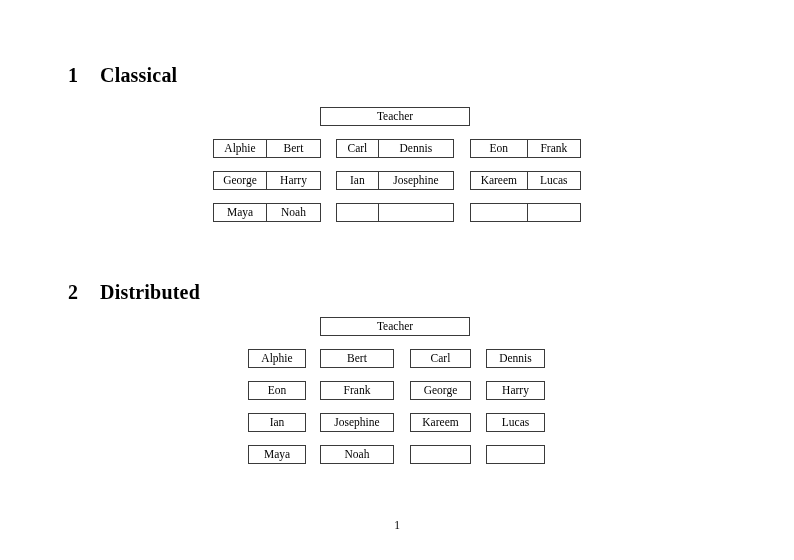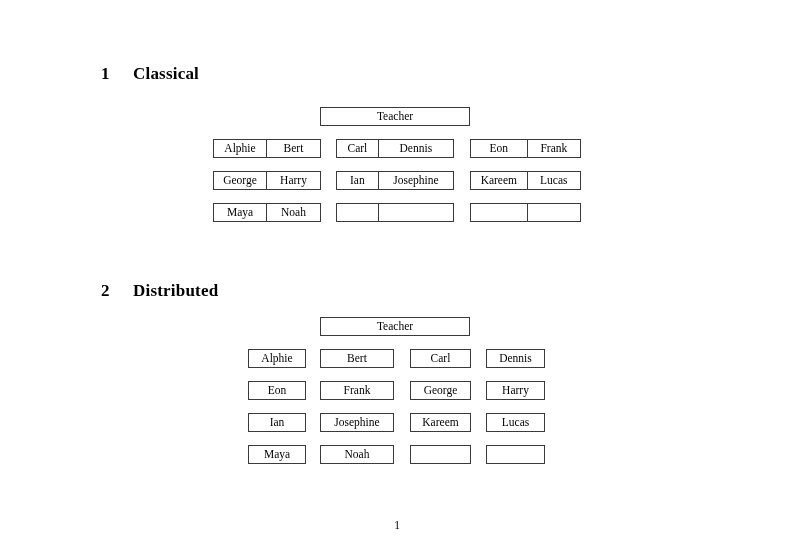--- a/index.html
+++ b/index.html
@@ -18,25 +18,24 @@
 
   .page {
     position: absolute;
     inset: 0;
   }
 
   
   .section-heading {
     position: absolute;
     left: 68px;
-    font-size: 17px;
+    font-size: 20px;
     font-weight: bold;
     letter-spacing: 0.2px;
     white-space: nowrap;
-    margin-left: 33px;
   }
   .section-heading .num {
     display: inline-block;
     width: 32px;
   }
   #heading-1 { top: 64px; }
   #heading-2 { top: 281px; }
 
   
   .box {

